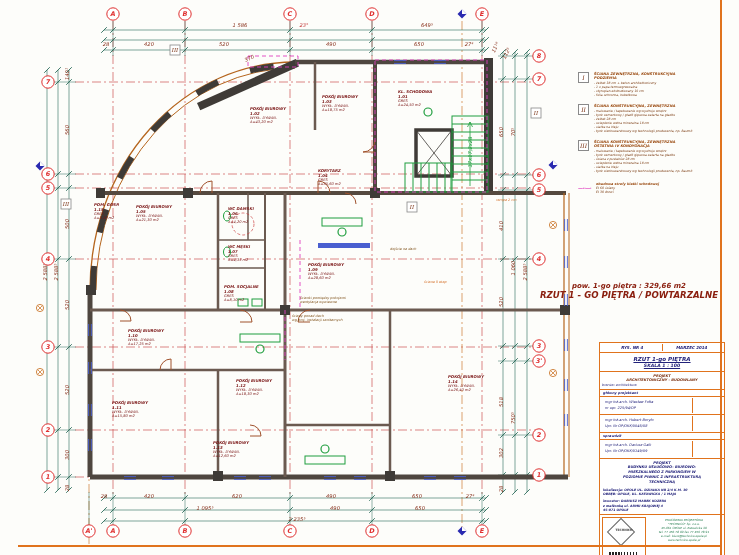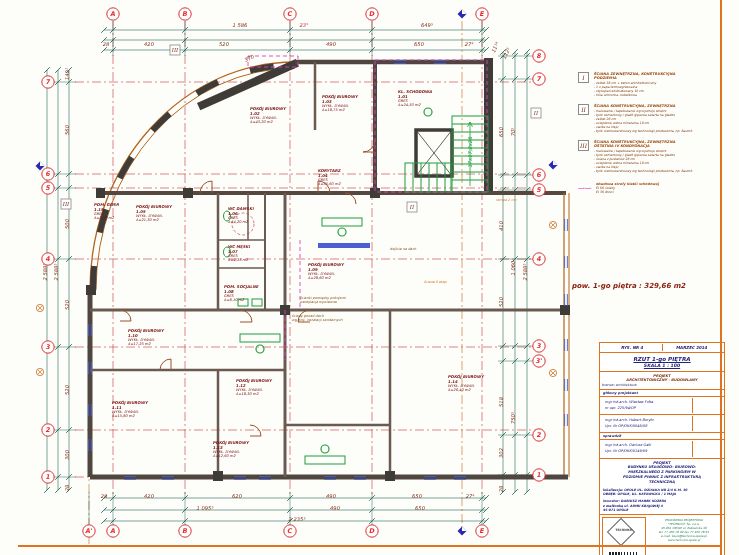--- a/index.html
+++ b/index.html
@@ -726,20 +726,21 @@
         <span class="fire-dash">—··—·</span>
         <div class="fire-l1">obudowa strefy klatki schodowej</div>
         <div class="fire-l2">EI 60  ściany</div>
         <div class="fire-l2">EI 30  drzwi</div>
       </div>
     </div>
 
 <div id="summary" class="panel">
   <div id="area-line">pow. 1-go piętra : 329,66 m2</div>
   <div id="main-title">
+    <div>RZUT  1 - GO PIĘTRA / POWTARZALNE</div>
   </div>
 </div>
 
 <div id="tblock" class="panel">
   <div class="tb-row tb-split">
     <div>RYS. NR  4</div>
     <div>MARZEC 2014</div>
   </div>
   <div class="tb-row tb-title">
     <div class="t1">RZUT  1-go PIĘTRA</div>

